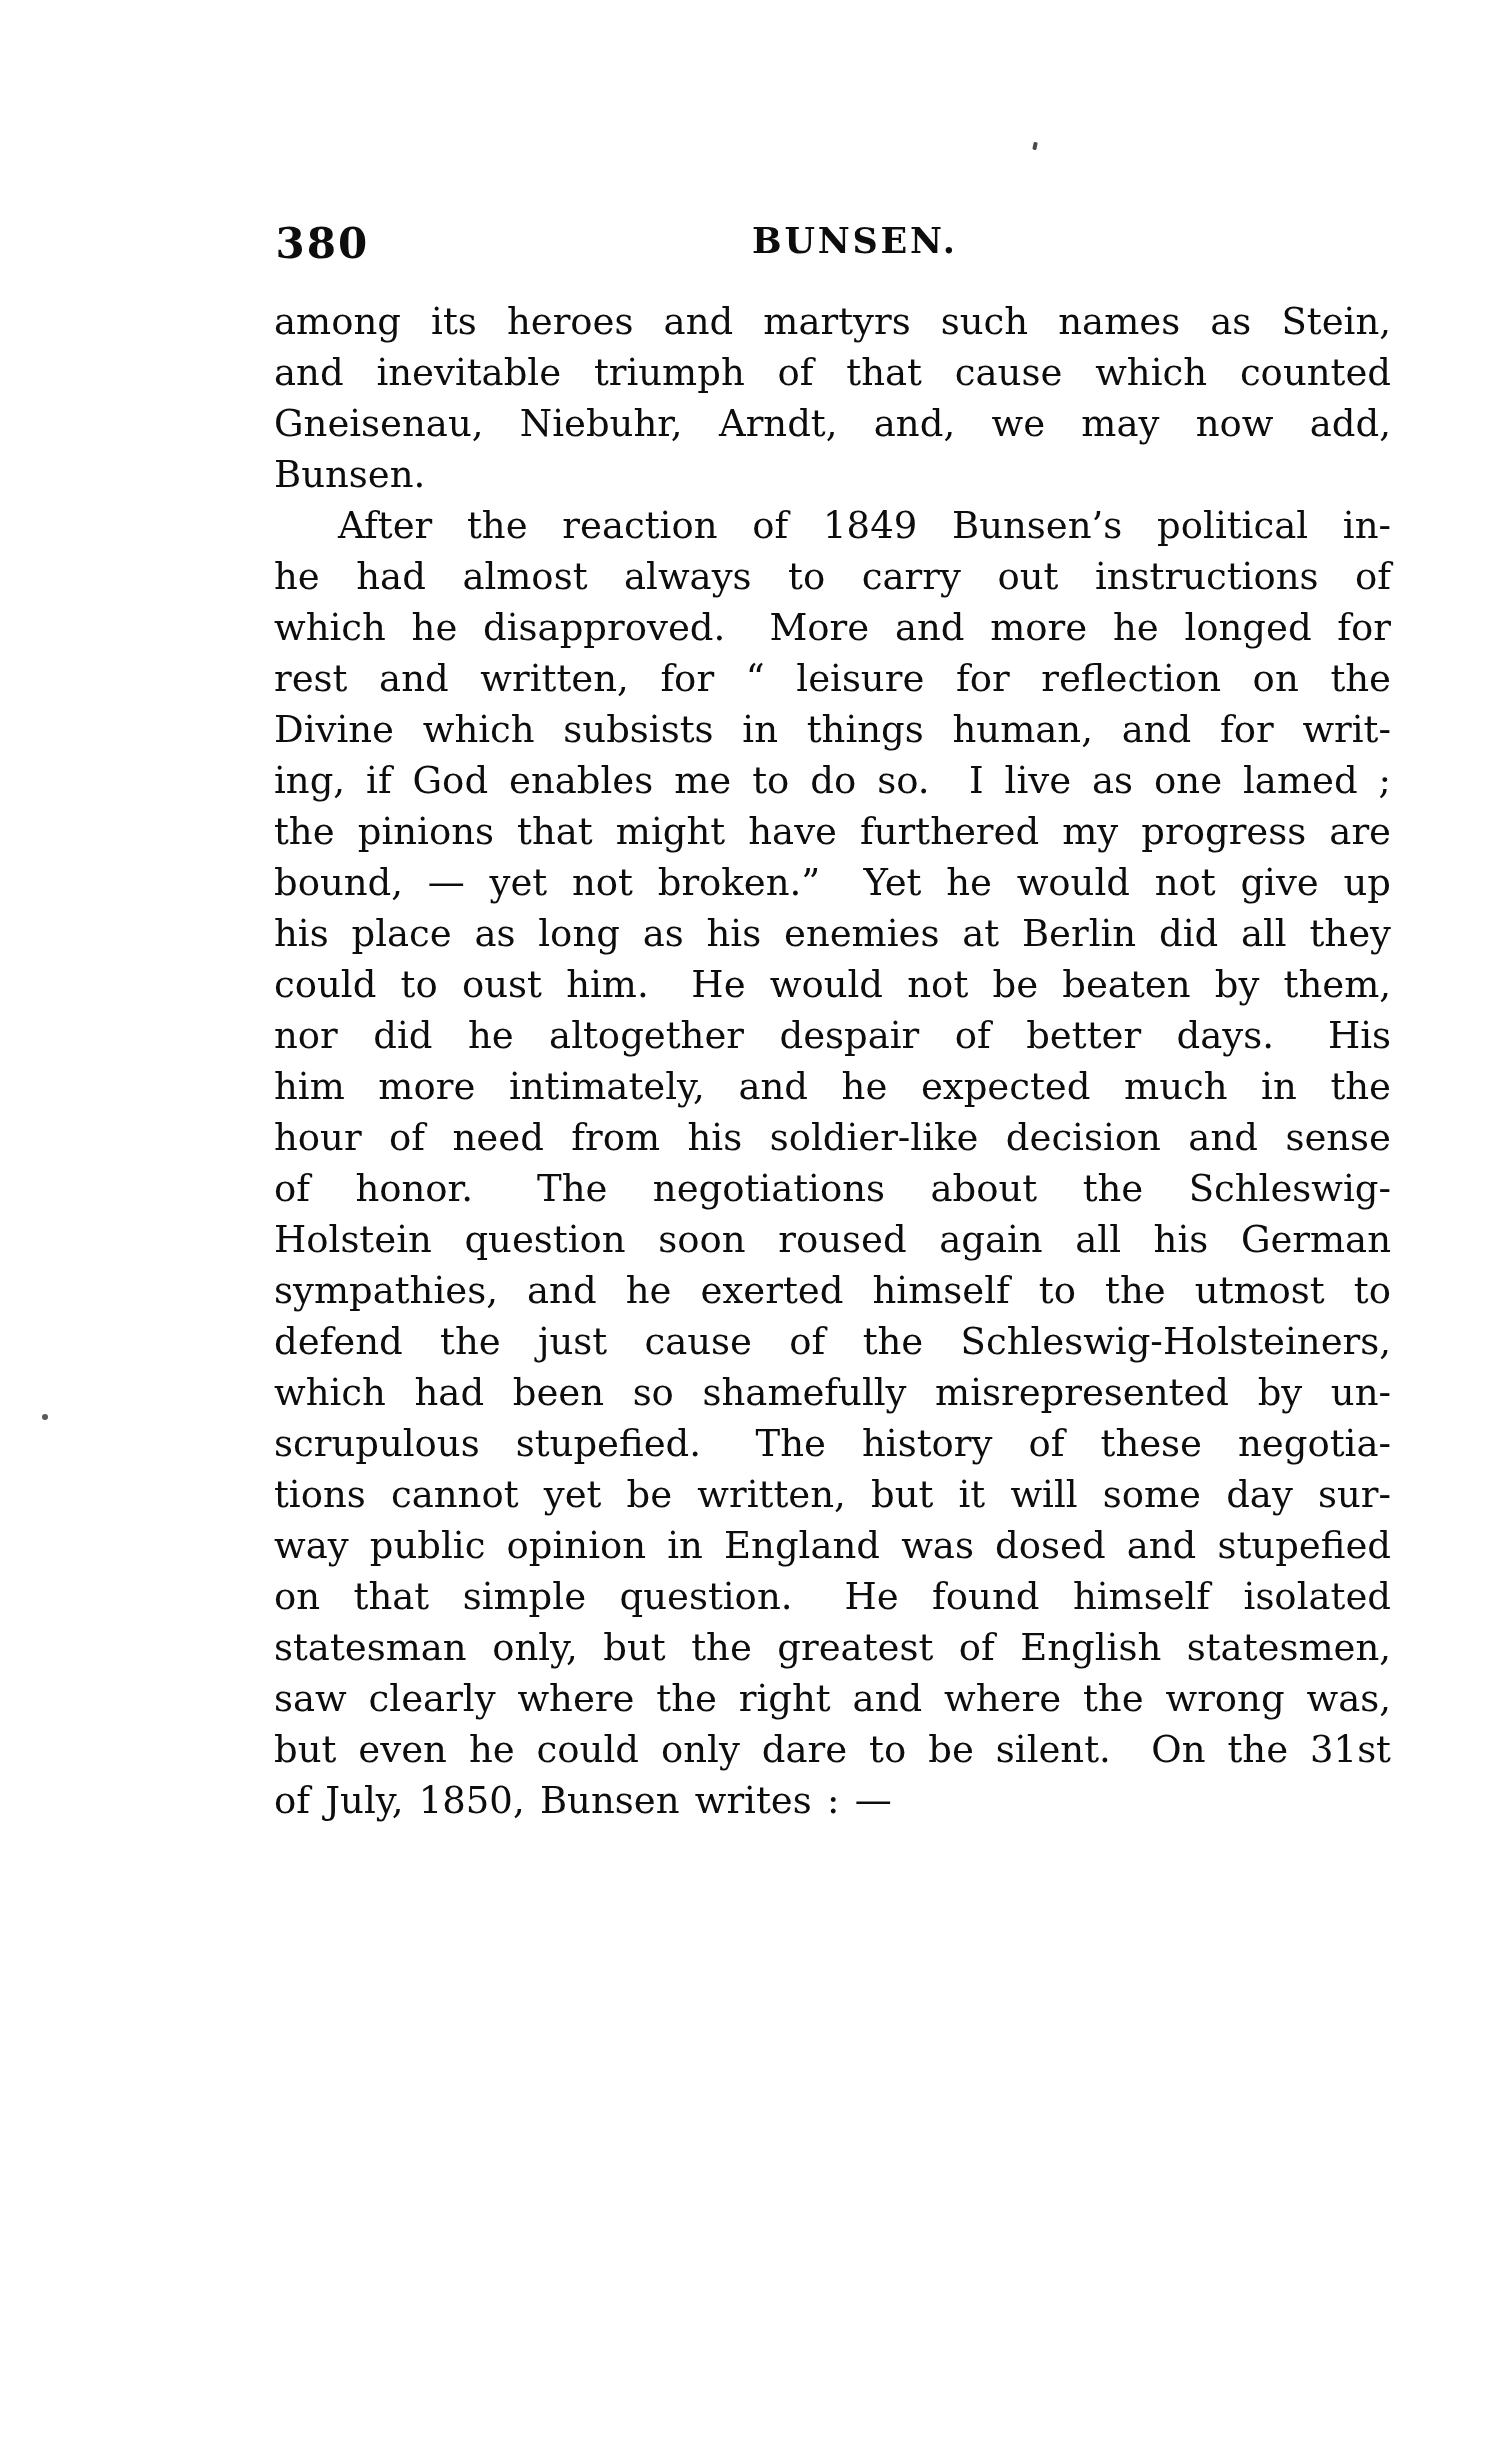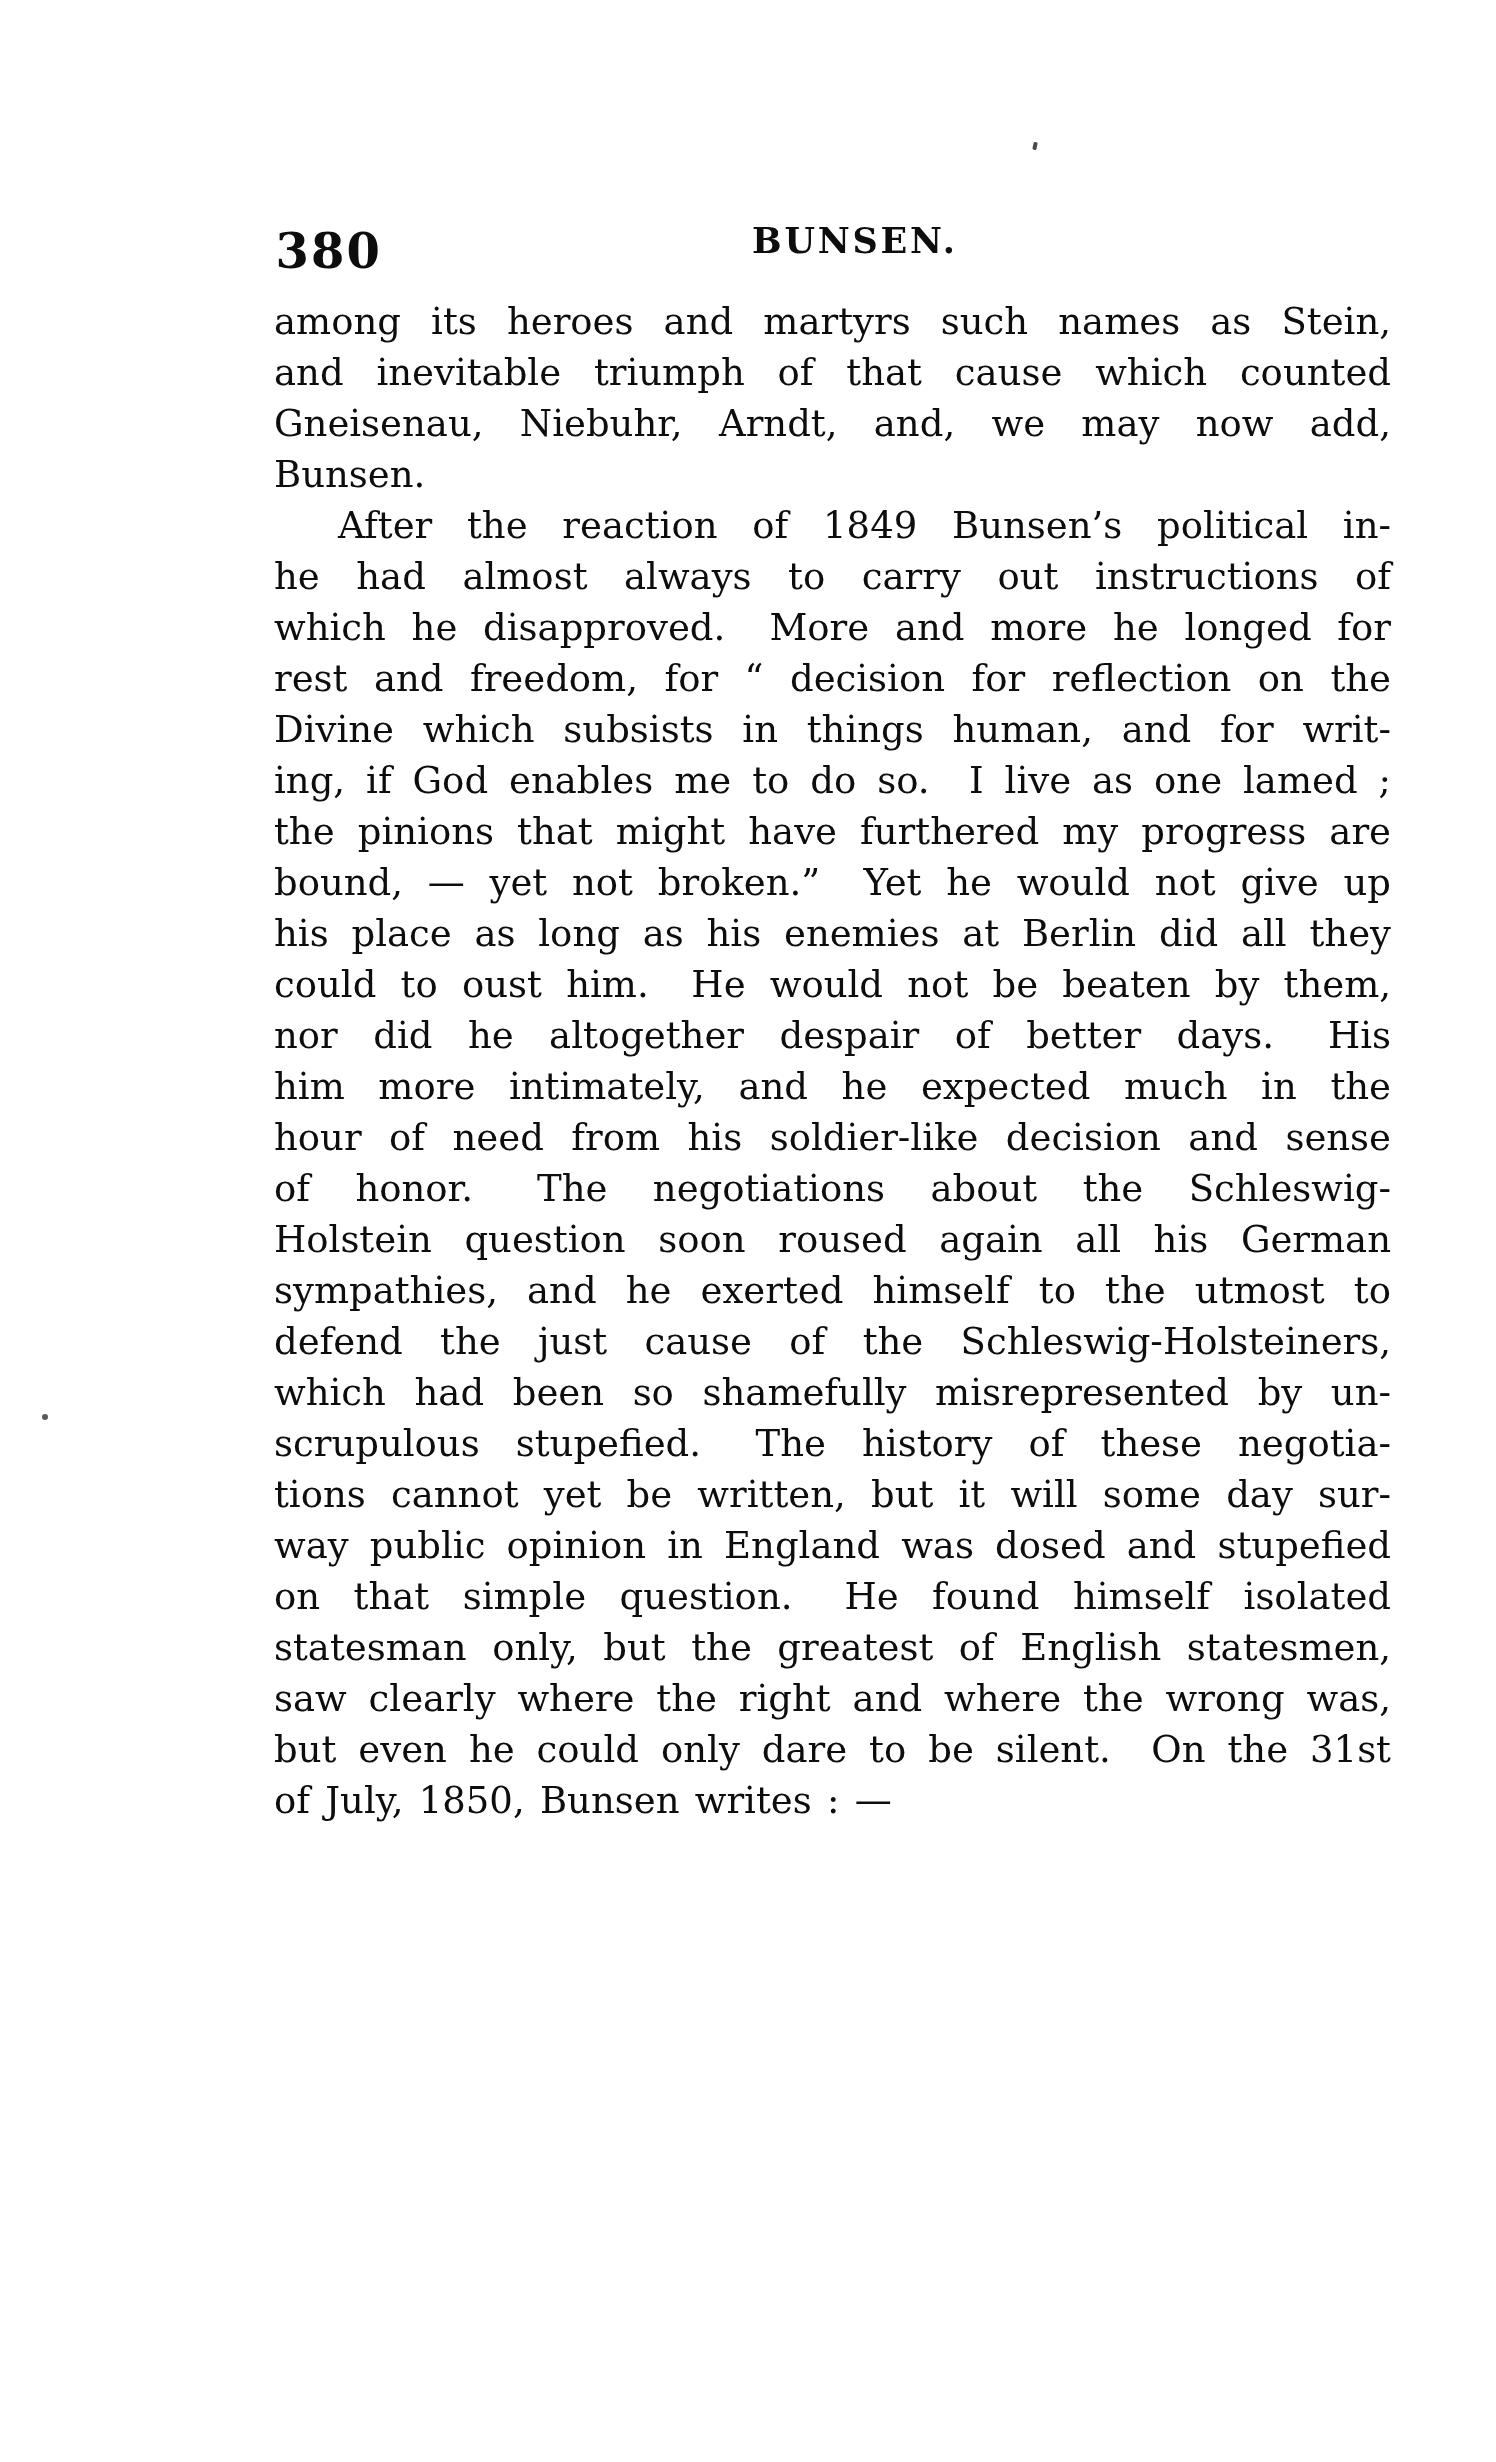--- a/index.html
+++ b/index.html
@@ -19,22 +19,22 @@
   .page-header {
     position: absolute;
     left: 274px;
     top: 215px;
     width: 1117px;
     height: 56px;
   }
   .page-number {
     position: absolute;
     left: 1.4px;
-    top: 13px;
-    font-size: 48px;
+    top: 6px;
+    font-size: 42px;
     font-weight: bold;
     letter-spacing: 2.1px;
     line-height: 46px;
   }
   .running-title {
     position: absolute;
     left: 52%;
     top: 5.6px;
     transform: translateX(-50%);
     font-size: 35px;
@@ -98,21 +98,21 @@
   </header>
 
   <main class="text-block" id="text-block">
       <div class="line">among its heroes and martyrs such names as Stein,</div>
       <div class="line">and inevitable triumph of that cause which counted</div>
       <div class="line">Gneisenau, Niebuhr, Arndt, and, we may now add,</div>
       <div class="line para-end">Bunsen.</div>
       <div class="line indent">After the reaction of 1849 Bunsen’s political in-</div>
       <div class="line">he had almost always to carry out instructions of</div>
       <div class="line">which he disapproved.  More and more he longed for</div>
-      <div class="line">rest and freedom, for “ decision for reflection on the</div>
+      <div class="line">rest and written, for “ leisure for reflection on the</div>
       <div class="line">Divine which subsists in things human, and for writ-</div>
       <div class="line">ing, if God enables me to do so.  I live as one lamed ;</div>
       <div class="line">the pinions that might have furthered my progress are</div>
       <div class="line">bound, — yet not broken.”  Yet he would not give up</div>
       <div class="line">his place as long as his enemies at Berlin did all they</div>
       <div class="line">could to oust him.  He would not be beaten by them,</div>
       <div class="line">nor did he altogether despair of better days.  His</div>
       <div class="line">him more intimately, and he expected much in the</div>
       <div class="line">hour of need from his soldier-like decision and sense</div>
       <div class="line">of honor.  The negotiations about the Schleswig-</div>

